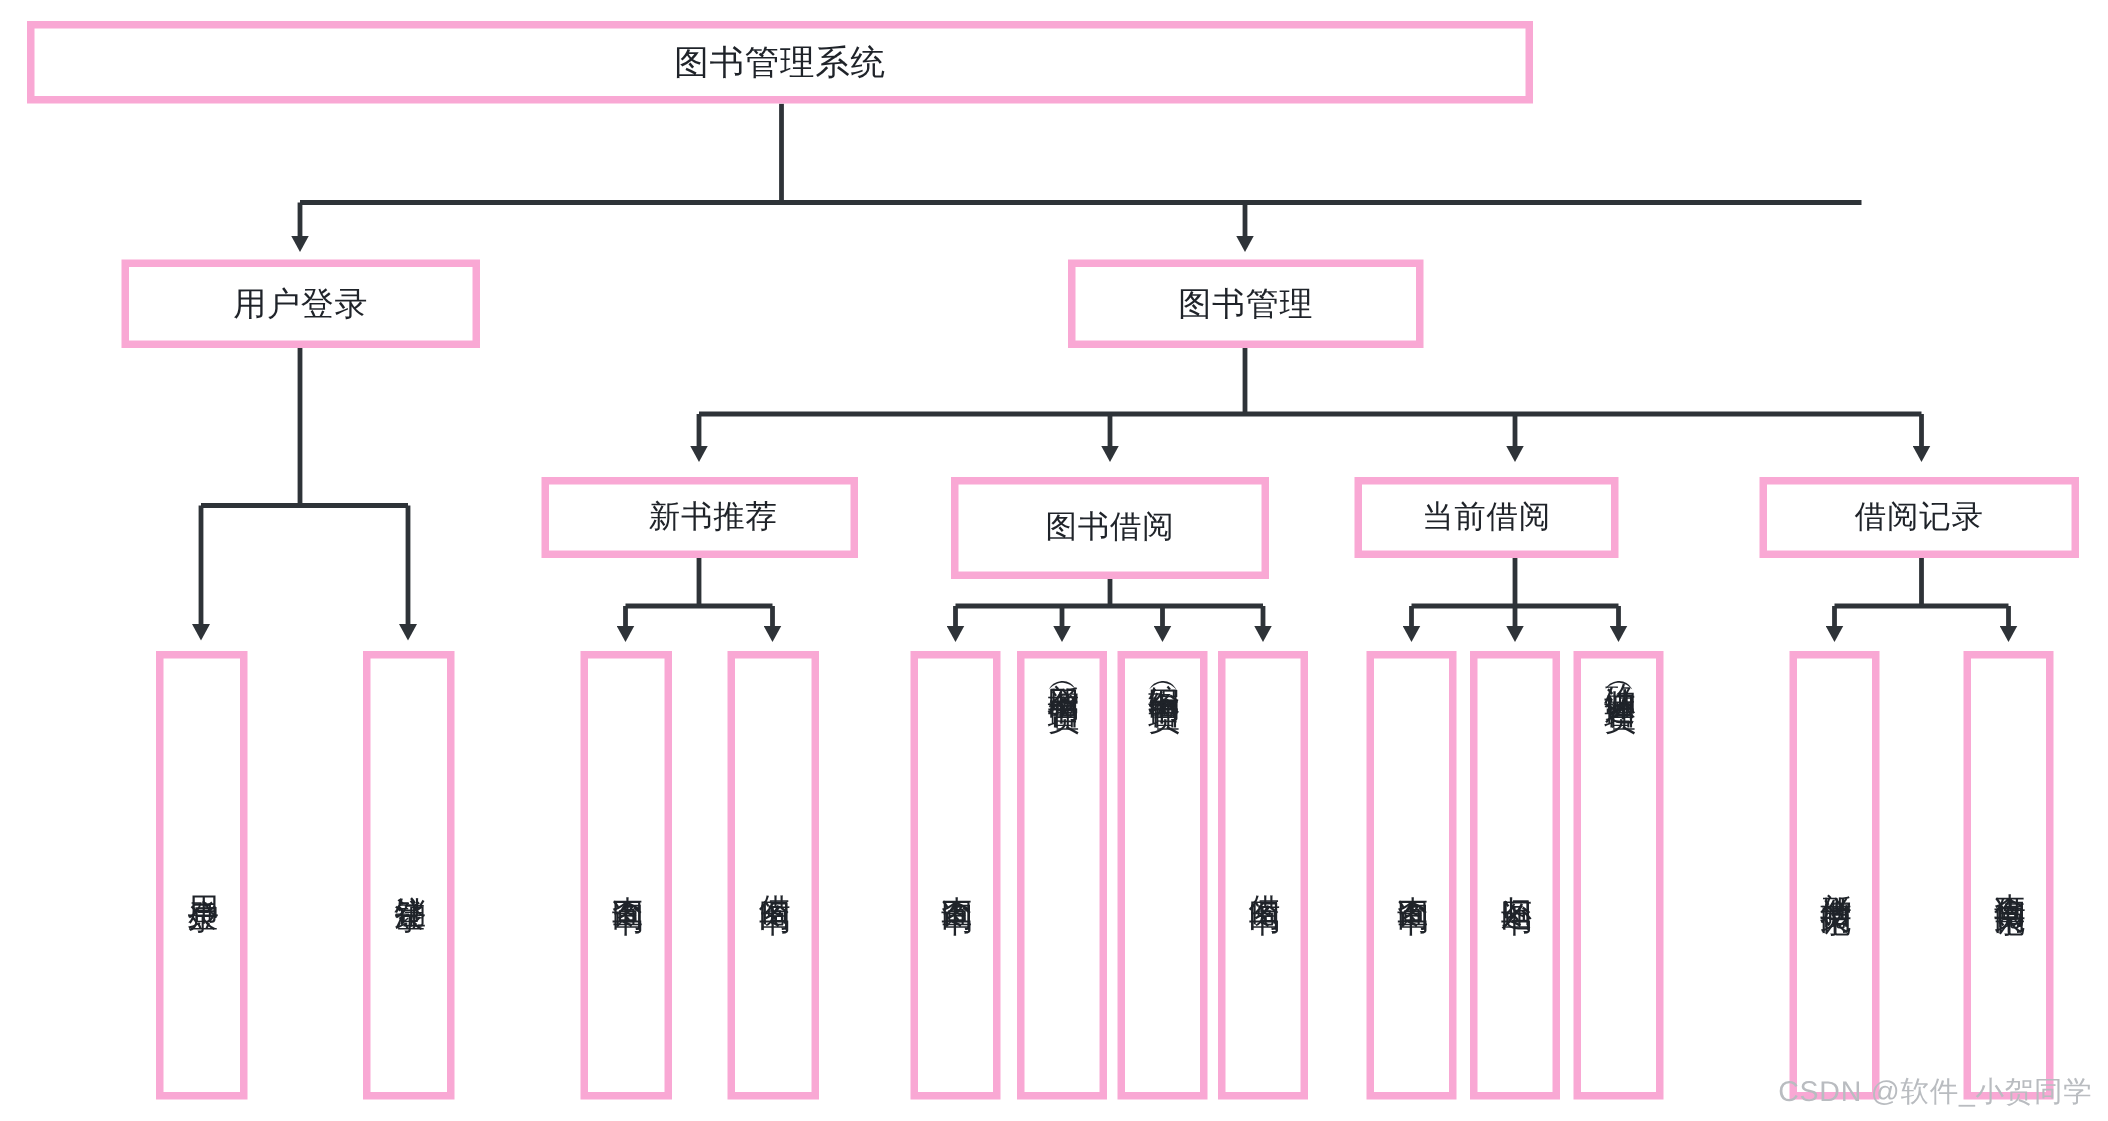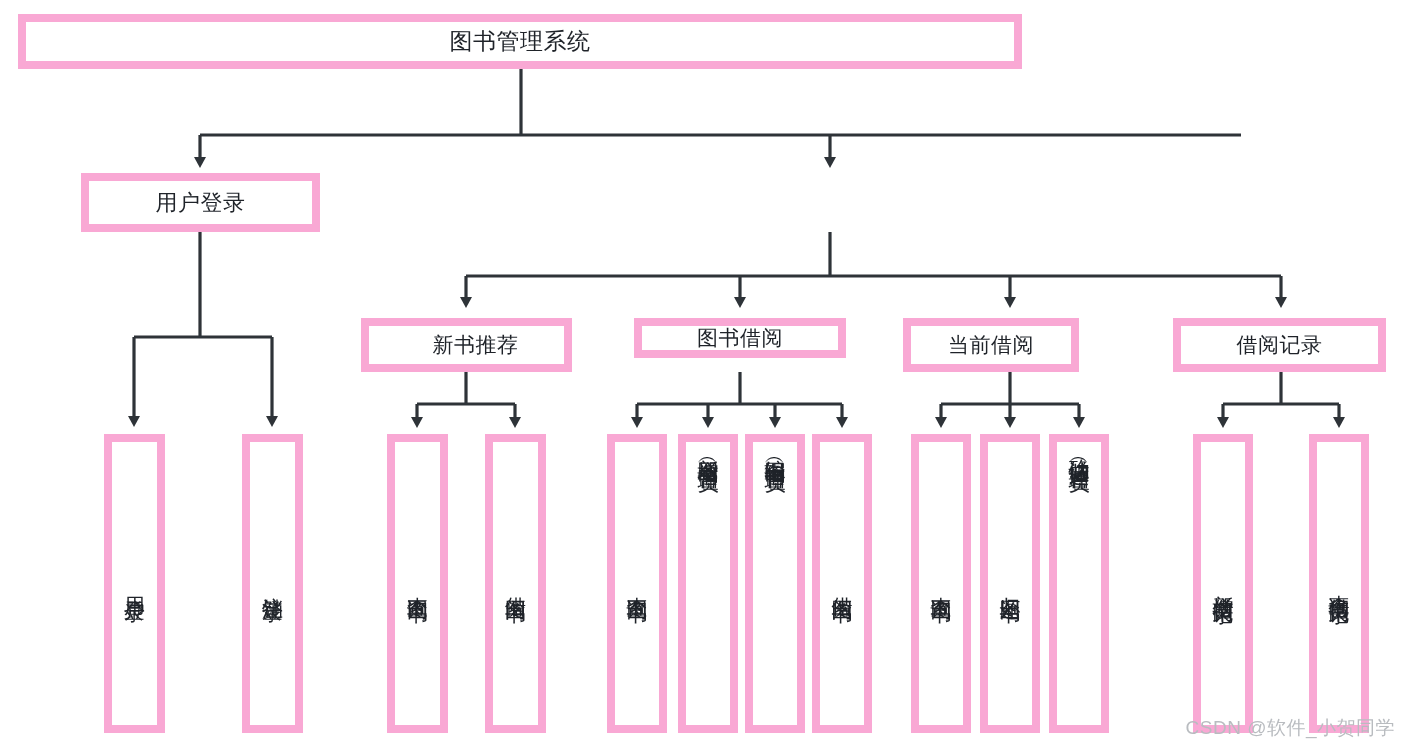--- a/index.html
+++ b/index.html
@@ -22,21 +22,21 @@
     left: 0;
     top: 0;
     width: 1405px;
     height: 747px;
     pointer-events: none;
   }
   .node {
     position: absolute;
     box-sizing: border-box;
     background: #ffffff;
-    border: 8px solid #f9a8d4;
+    border: 5px solid #f9a8d4;
     display: flex;
     align-items: center;
     justify-content: center;
   }
   .node .label {
     color: #1f2329;
     letter-spacing: 0.5px;
     white-space: nowrap;
     line-height: 1.18;
   }
@@ -125,25 +125,28 @@
     </g>
   </svg>
 
   <div class="node root" style="left:18px; top:14px; width:1004px; height:55px;">
     <span class="label">图书管理系统</span>
   </div>
 
   <div class="node lvl2" style="left:81px; top:173px; width:239px; height:59px;">
     <span class="label">用户登录</span>
   </div>
+  <div class="node lvl2" style="left:712px; top:173px; width:237px; height:59px;">
+    <span class="label">图书管理</span>
+  </div>
 
   <div class="node lvl3" style="left:361px; top:318px; width:211px; height:54px;padding-left:18px;">
     <span class="label">新书推荐</span>
   </div>
-  <div class="node lvl3" style="left:634px; top:318px; width:212px; height:40px;align-items:center;">
+  <div class="node lvl3" style="left:634px; top:318px; width:212px; height:68px;align-items:center;">
     <span class="label">图书借阅</span>
   </div>
   <div class="node lvl3" style="left:903px; top:318px; width:176px; height:54px;">
     <span class="label">当前借阅</span>
   </div>
   <div class="node lvl3" style="left:1173px; top:318px; width:213px; height:54px;">
     <span class="label">借阅记录</span>
   </div>
 
   <div class="node leaf center-v" style="left:104px; top:434px; width:61px; height:299px;">

